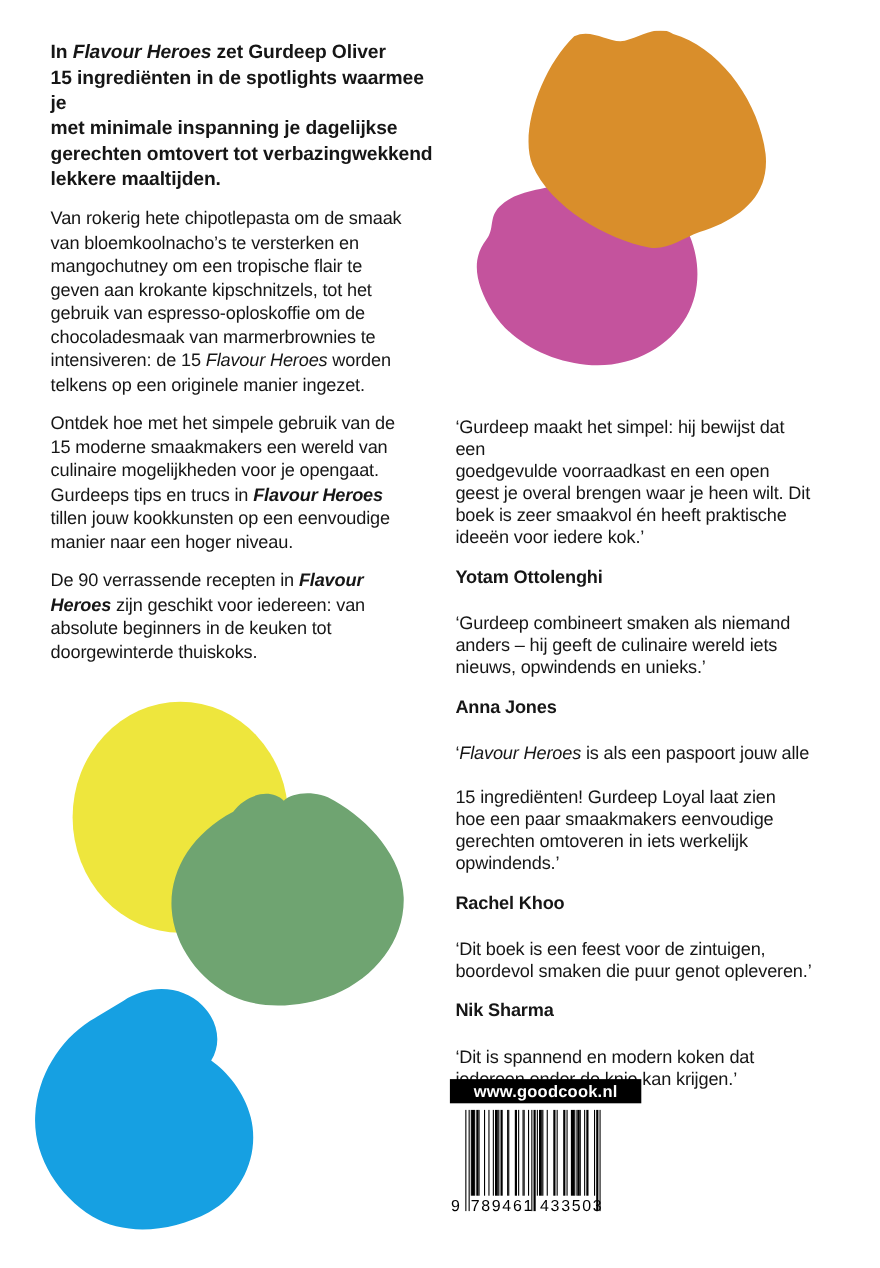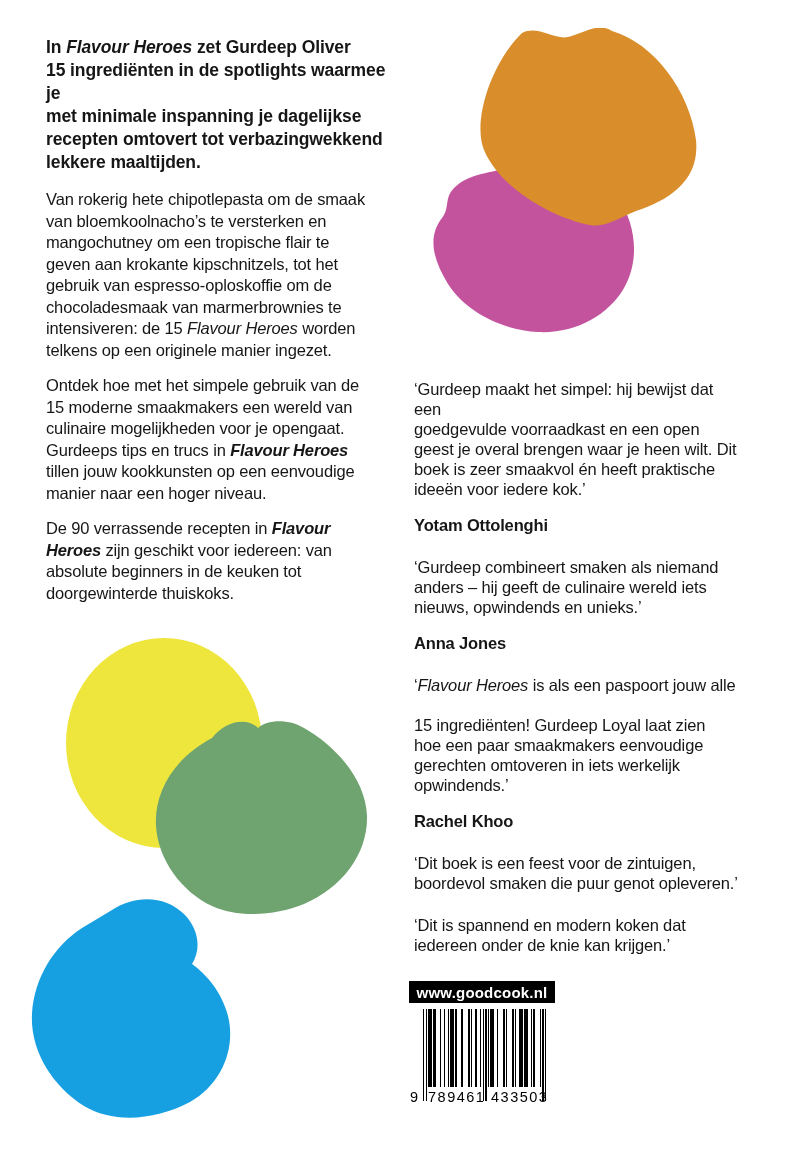--- a/index.html
+++ b/index.html
@@ -7,21 +7,21 @@
          font-family:"Liberation Sans",sans-serif;color:#161616;}
   .blob{position:absolute;}
   .col-left{position:absolute;left:46px;top:36px;width:352px;letter-spacing:-0.15px;}
   .para{margin:0 0 14px 0;font-size:16.5px;line-height:21.5px;}
   .para.lead{font-weight:bold;font-size:17.5px;line-height:23px;margin-bottom:15px;letter-spacing:-0.1px;}
   .col-right{position:absolute;left:398px;top:363px;width:362px;letter-spacing:-0.15px;}
   .quote{margin:0 0 22px 0;font-size:16.5px;line-height:20px;}
   .quote p{margin:16px;}
   .quote .author{font-weight:bold;}
   .footer{position:absolute;left:409px;top:981px;}
-  .web-banner{width:146px;height:22px;background:#000;color:#fff;font-size:15px;font-weight:bold;
+  .web-banner{width:174px;height:22px;background:#000;color:#fff;font-size:15px;font-weight:bold;
               display:flex;align-items:center;justify-content:center;letter-spacing:0.2px;}
   .barcode{position:relative;margin-top:6px;margin-left:14px;width:126px;height:102px;}
   .bars{display:flex;height:78px;align-items:flex-start;}
   .module{width:1.31px;height:78px;flex:none;}
   .module.black{background:#000;}
   .module.tall{height:92px;}
   .digits{position:absolute;top:80px;left:0;width:126px;height:20px;font-size:14.5px;color:#000;}
   .digits span{position:absolute;top:0;}
   .d-lead{left:-13px;}
   .d-g1{left:5px;width:53px;text-align:center;letter-spacing:1.5px;}
@@ -43,41 +43,42 @@
     <ellipse cx="100" cy="107" rx="98" ry="105" fill="#EEE63D"></ellipse>
   </svg>
   <svg class="blob" style="left:152px;top:718px;" width="218" height="202" viewBox="0 0 218 202">
     <path d="M60,20 C72,4 94,-2 106,10 C114,2 136,0 152,10 C184,28 214,62 215,98 C216,136 190,170 152,186 C122,198 86,200 60,188 C30,174 6,142 4,108 C2,74 22,40 60,20 Z" fill="#6FA471"></path>
   </svg>
   <svg class="blob" style="left:24px;top:898px;" width="218" height="226" viewBox="0 0 218 226">
     <path d="M88,12 C112,-4 142,-2 160,16 C174,30 178,50 168,66 C182,76 198,94 204,118 C212,150 198,186 166,204 C132,222 90,226 60,208 C28,188 6,152 8,116 C10,80 30,48 58,30 C68,24 78,18 88,12 Z" fill="#16A0E2"></path>
   </svg>
 
   <div class="col-left">
-    <p class="para lead"><span>In </span><span style="font-style: italic;">Flavour Heroes</span><span> zet Gurdeep Oliver</span><br><span>15 ingrediënten in de spotlights waarmee je</span><br><span>met minimale inspanning je dagelijkse</span><br><span>recepten omtovert tot verbazingwekkend</span><br><span>lekkere maaltijden.</span></p>
+    <p class="para lead"><span>In </span><span style="font-style: italic;">Flavour Heroes</span><span> zet Gurdeep Oliver</span><br><span>15 ingrediënten in de spotlights waarmee je</span><br><span>met minimale inspanning je dagelijkse</span><br><span>gerechten omtovert tot verbazingwekkend</span><br><span>lekkere maaltijden.</span></p>
     <p class="para"><span>Van rokerig hete chipotlepasta om de smaak</span><br><span>van bloemkoolnacho’s te versterken en</span><br><span>mangochutney om een tropische flair te</span><br><span>geven aan krokante kipschnitzels, tot het</span><br><span>gebruik van espresso-oploskoffie om de</span><br><span>chocoladesmaak van marmerbrownies te</span><br><span>intensiveren: de 15 </span><span style="font-style: italic;">Flavour Heroes</span><span> worden</span><br><span>telkens op een originele manier ingezet.</span></p>
     <p class="para"><span>Ontdek hoe met het simpele gebruik van de</span><br><span>15 moderne smaakmakers een wereld van</span><br><span>culinaire mogelijkheden voor je opengaat.</span><br><span>Gurdeeps tips en trucs in </span><span style="font-weight: bold; font-style: italic;">Flavour Heroes</span><br><span>tillen jouw kookkunsten op een eenvoudige</span><br><span>manier naar een hoger niveau.</span></p>
     <p class="para"><span>De 90 verrassende recepten in </span><span style="font-weight: bold; font-style: italic;">Flavour</span><br><span style="font-weight: bold; font-style: italic;">Heroes</span><span> zijn geschikt voor iedereen: van</span><br><span>absolute beginners in de keuken tot</span><br><span>doorgewinterde thuiskoks.</span></p>
   </div>
 
   <div class="col-right">
     <div class="quote">
       <p><span>‘Gurdeep maakt het simpel: hij bewijst dat een</span><br><span>goedgevulde voorraadkast en een open</span><br><span>geest je overal brengen waar je heen wilt. Dit</span><br><span>boek is zeer smaakvol én heeft praktische</span><br><span>ideeën voor iedere kok.’</span></p>
       <p class="author">Yotam Ottolenghi</p>
     </div>
     <div class="quote">
       <p><span>‘Gurdeep combineert smaken als niemand</span><br><span>anders – hij geeft de culinaire wereld iets</span><br><span>nieuws, opwindends en unieks.’</span></p>
       <p class="author">Anna Jones</p>
     </div>
     <div class="quote">
       <p><span>‘</span><span style="font-style: italic;">Flavour Heroes</span><span> is als een paspoort jouw alle</span><br><br><span>15 ingrediënten! Gurdeep Loyal laat zien</span><br><span>hoe een paar smaakmakers eenvoudige</span><br><span>gerechten omtoveren in iets werkelijk</span><br><span>opwindends.’</span></p>
       <p class="author">Rachel Khoo</p>
     </div>
     <div class="quote">
       <p><span>‘Dit boek is een feest voor de zintuigen,</span><br><span>boordevol smaken die puur genot opleveren.’</span></p>
+      <p class="author">Nik Sharma</p>
     </div>
     <div class="quote">
       <p><span>‘Dit is spannend en modern koken dat</span><br><span>iedereen onder de knie kan krijgen.’</span></p>
     </div>
   </div>
 
   <div class="footer">
     <div class="web-banner">
       <span>www.goodcook.nl</span>
     </div>

